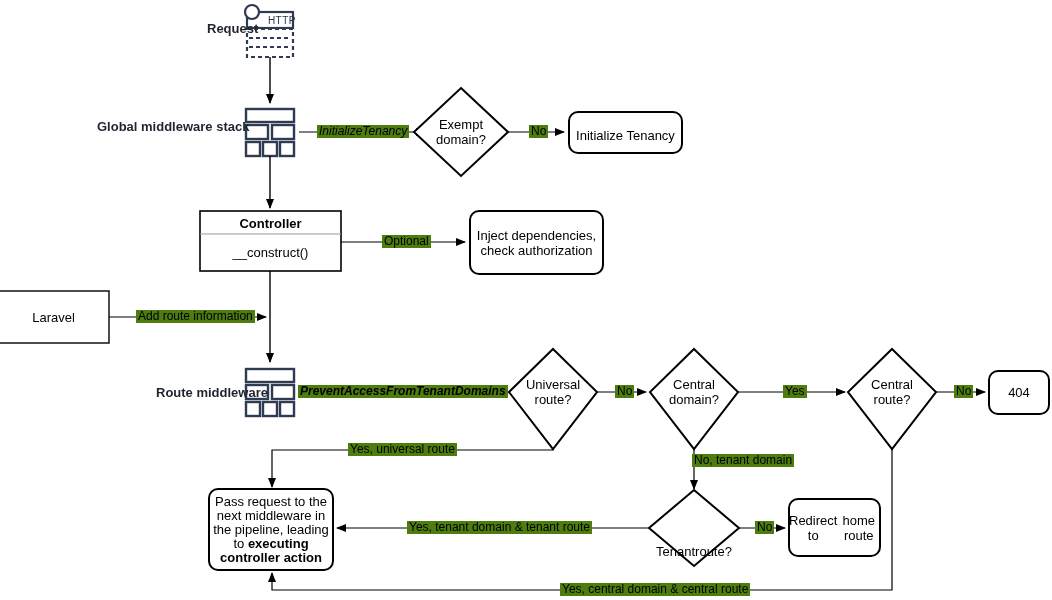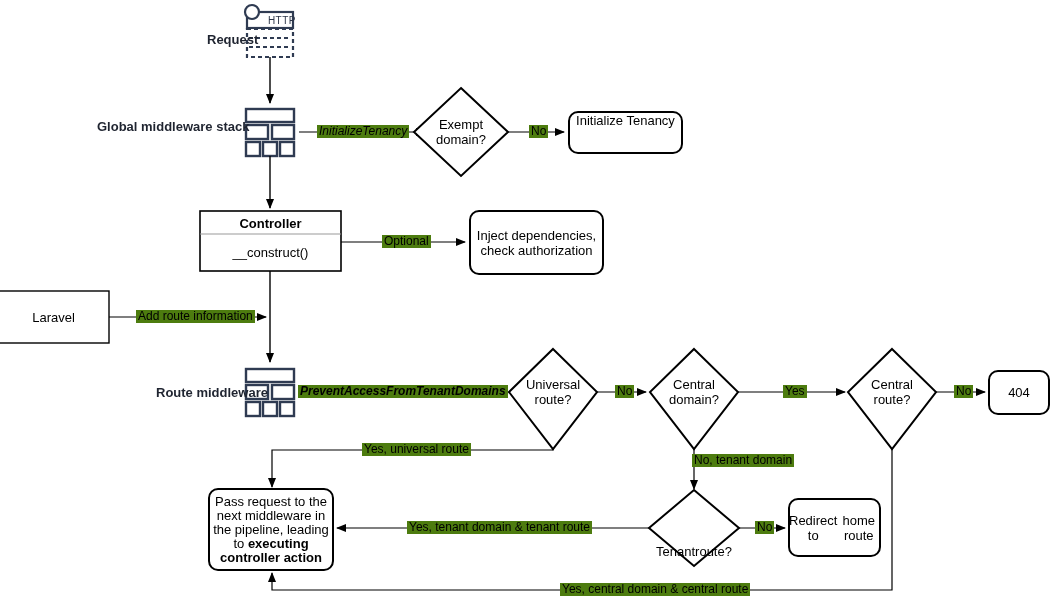--- a/index.html
+++ b/index.html
@@ -100,32 +100,32 @@
     <line x1="739" y1="528" x2="785" y2="528" stroke="#000" stroke-width="1.2" marker-end="url(#arw)"></line>
     <rect x="789" y="499" width="91" height="57" rx="9" ry="9" fill="#fff" stroke="#000" stroke-width="2"></rect>
 
     <line x1="649" y1="528" x2="337" y2="528" stroke="#000" stroke-width="1.2" marker-end="url(#arw)"></line>
 
     <path d="M892,449 L892,590 L272,590 L272,573" fill="none" stroke="#000" stroke-width="1.2" marker-end="url(#arw)"></path>
 
     <rect x="209" y="489" width="124" height="81" rx="9" ry="9" fill="#fff" stroke="#000" stroke-width="2"></rect>
   </svg>
 
-  <div class="sidelabel" style="left:190px;top:32px;padding-left:17px;">Request</div>
+  <div class="sidelabel" style="left:190px;top:21px;padding-left:17px;">Request</div>
   <div class="sidelabel" style="left:97px;top:119px;text-align:right;">Global middleware stack</div>
   <div class="sidelabel" style="left:136px;top:385px;margin-left:20px;">Route middleware</div>
 
   <div class="httplabel" style="left:260px;top:15px;">HTTP</div>
 
   <div class="nodetext" style="left:414px;top:112px;width:94px;height:40px;flex-direction:column;">
     <span>Exempt</span>
     <span>domain?</span>
   </div>
 
-  <div class="nodetext" style="left:569px;top:100px;width:113px;height:41px;">Initialize Tenancy</div>
+  <div class="nodetext" style="left:569px;top:115px;width:113px;height:41px;">Initialize Tenancy</div>
 
   <div class="nodetext b" style="left:200px;top:212px;width:141px;height:22px;">Controller</div>
   <div class="nodetext" style="left:200px;top:234px;width:141px;height:37px;">__construct()</div>
 
   <div class="nodetext" style="left:470px;top:211px;width:133px;height:63px;flex-direction:column;">
     <span>Inject dependencies,</span>
     <span>check authorization</span>
   </div>
 
   <div class="nodetext" style="left:-2px;top:291px;width:111px;height:52px;">Laravel</div>
@@ -166,19 +166,19 @@
   </div>
 
   <div class="edgelabel italic" style="left:317px;top:125px;">InitializeTenancy</div>
   <div class="edgelabel" style="left:529px;top:125px;">No</div>
   <div class="edgelabel" style="left:382px;top:235px;">Optional</div>
   <div class="edgelabel" style="left:136px;top:310px;">Add route information</div>
   <div class="edgelabel italic" style="left:298px;top:385px;font-weight:bold;">PreventAccessFromTenantDomains</div>
   <div class="edgelabel" style="left:615px;top:385px;">No</div>
   <div class="edgelabel" style="left:783px;top:385px;">Yes</div>
   <div class="edgelabel" style="left:954px;top:385px;">No</div>
-  <div class="edgelabel" style="left:362px;top:443px;">Yes, universal route</div>
+  <div class="edgelabel" style="left:348px;top:443px;">Yes, universal route</div>
   <div class="edgelabel" style="left:644px;top:454px;margin-left:48px;">No, tenant domain</div>
   <div class="edgelabel" style="left:755px;top:521px;">No</div>
   <div class="edgelabel" style="left:407px;top:521px;">Yes, tenant domain &amp; tenant route</div>
   <div class="edgelabel" style="left:560px;top:583px;">Yes, central domain &amp; central route</div>
 
 </div>
 
 </body></html>

